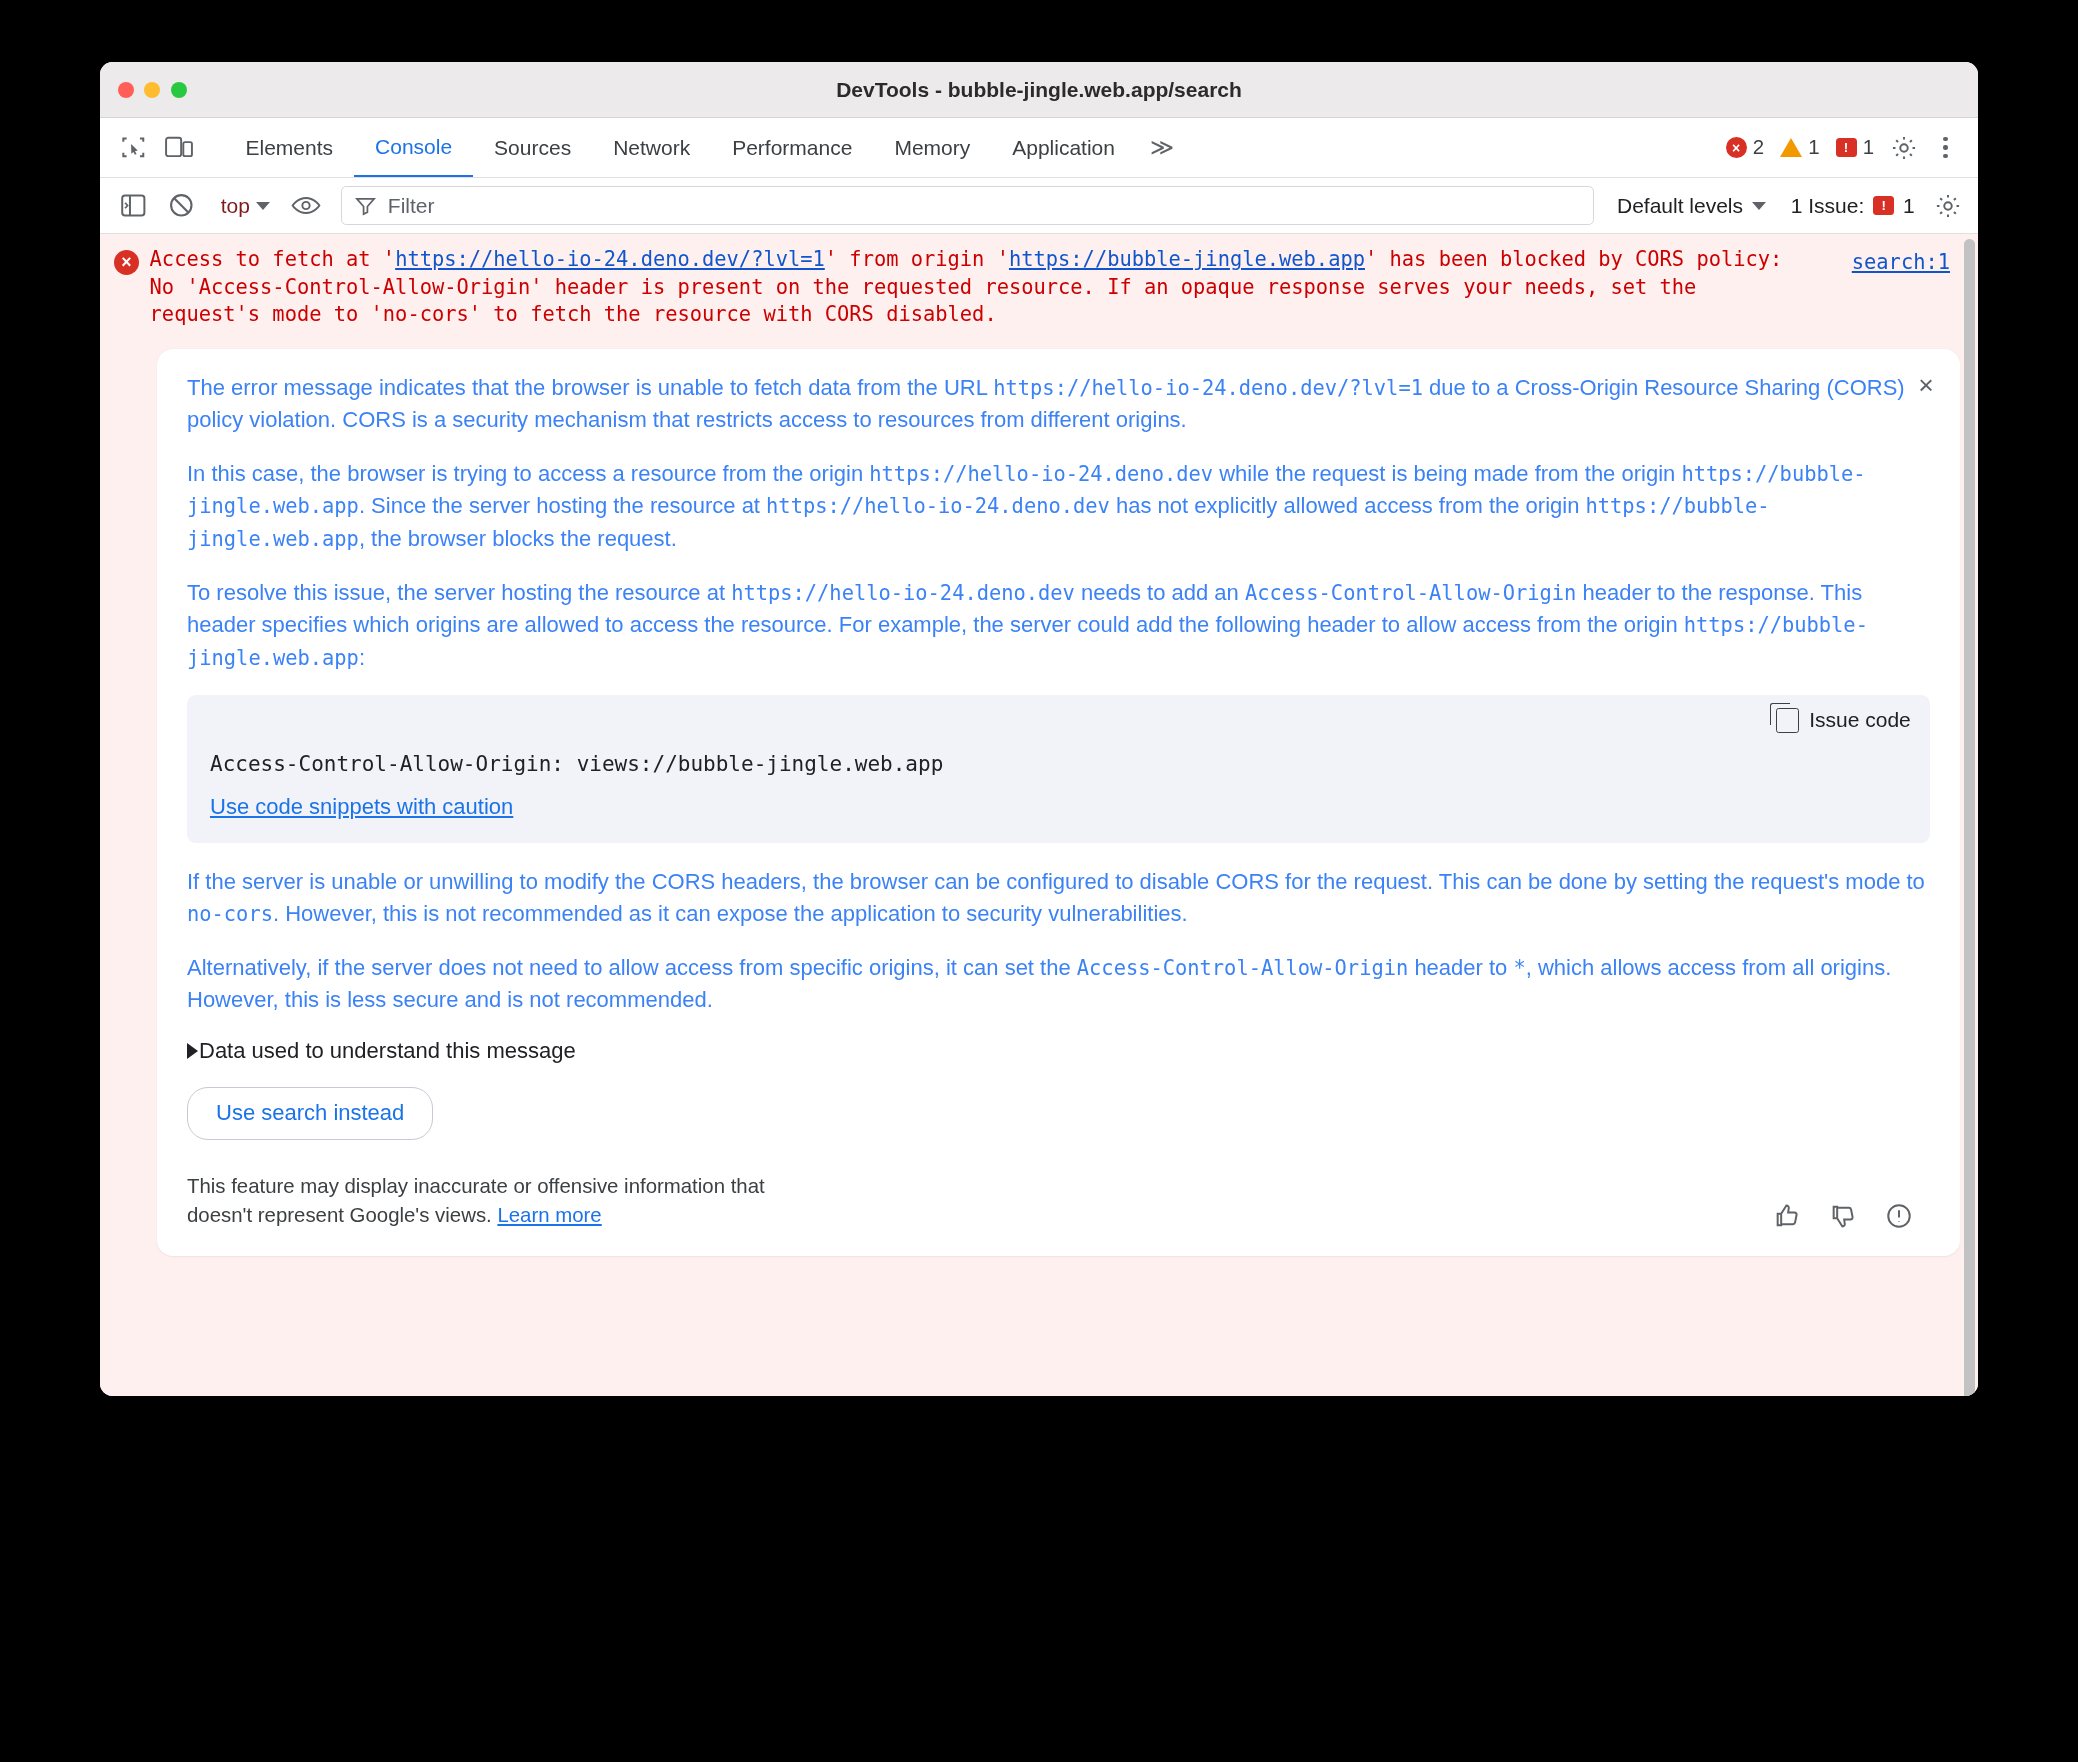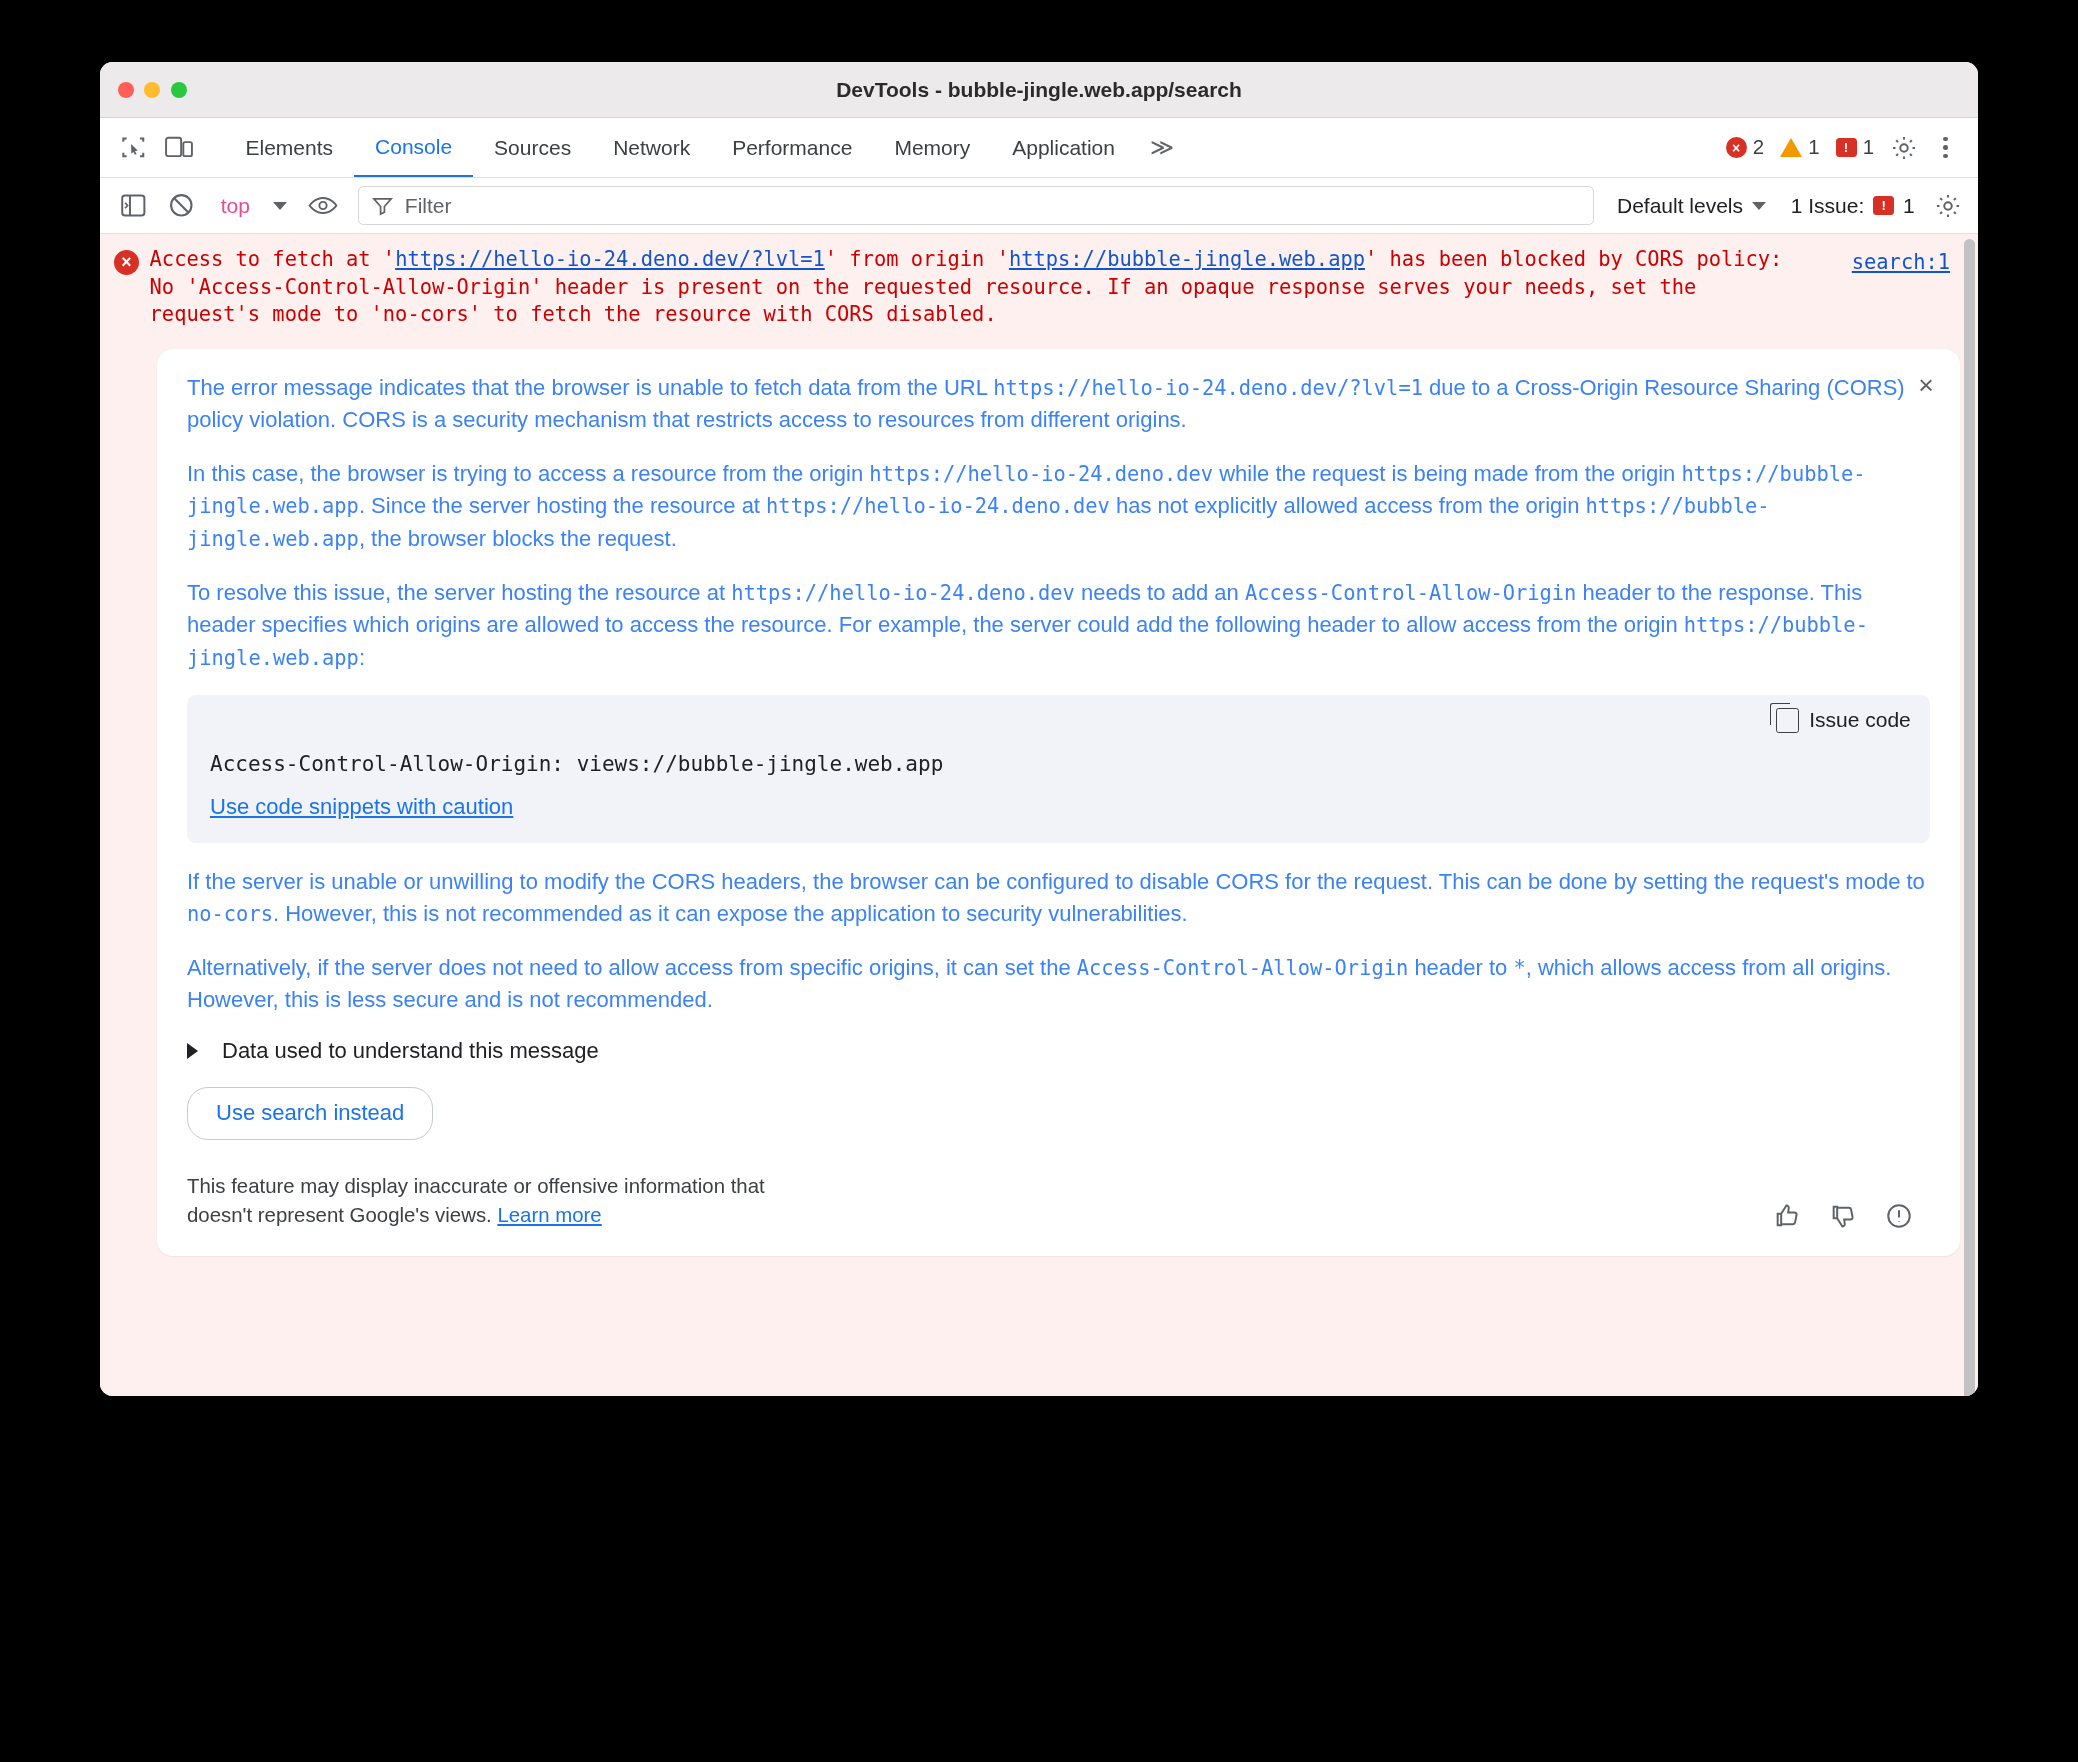--- a/index.html
+++ b/index.html
@@ -150,22 +150,22 @@
     padding: 0 12.4px;
     gap: 7px;
     flex: none;
   }
   .icon-btn {
     width: 41px; height: 39px;
     display: flex; align-items: center; justify-content: center;
     color: #5f6368;
   }
   .ctx-select {
-    display: flex; align-items: center; gap: 23px;
-    font-size: 21px; color: #ec4899;
+    display: flex; align-items: center; gap: 6px;
+    font-size: 21px; color: #7f1d1d;
     padding: 0 8.9px 0 12.4px;
   }
   .caret-down {
     width: 0; height: 0;
     border-left: 7px solid transparent;
     border-right: 7px solid transparent;
     border-top: 8px solid #5f6368;
   }
   .filter-input {
     flex: 1;
@@ -309,21 +309,21 @@
     margin-bottom: 17.7px;
   }
   .code-note-link {
     font-size: 22px;
     color: #1a73e8;
     text-decoration: underline;
   }
   .disclosure {
     display: flex;
     align-items: center;
-    gap: 24px;
+    gap: 1px;
     font-size: 22px;
     color: #202124;
     margin: 5.3px 0 23px 0;
   }
   .tri {
     width: 0; height: 0;
     border-top: 8px solid transparent;
     border-bottom: 8px solid transparent;
     border-left: 11.5px solid #202124;
   }

